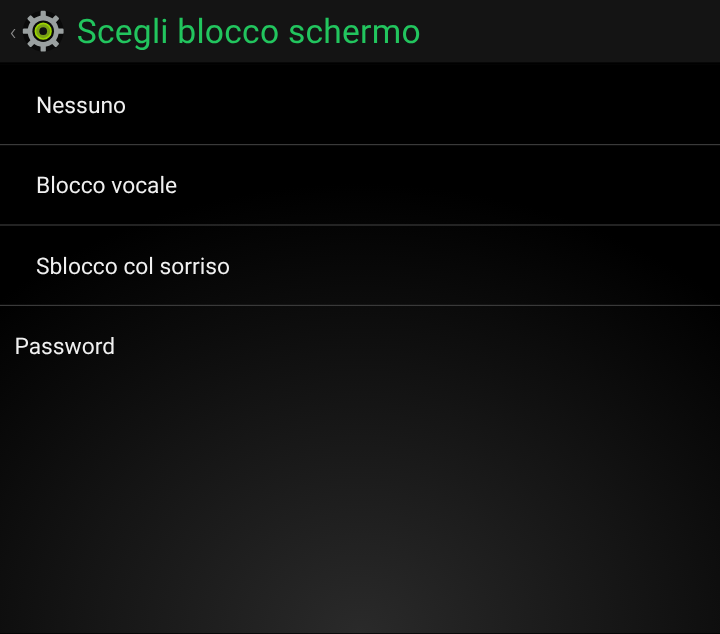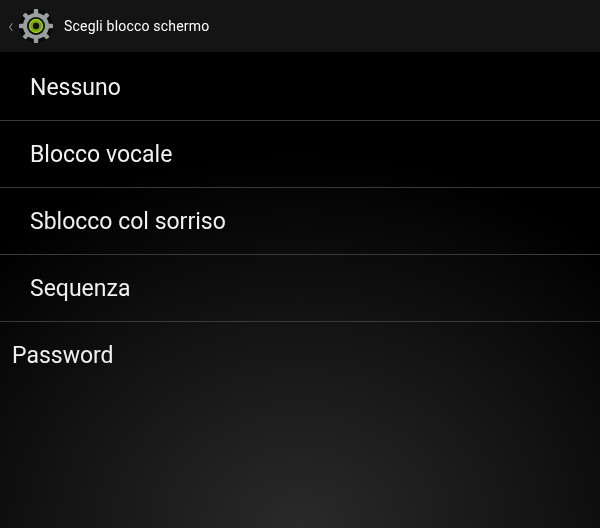--- a/index.html
+++ b/index.html
@@ -40,37 +40,37 @@
     }
     .gear-wrap {
       width: 40px;
       height: 40px;
       display: flex;
       align-items: center;
       justify-content: center;
       margin-right: 8px;
     }
     .title {
-      color: #ffffff;
-      font-size: 14px;
+      color: #22c55e;
+      font-size: 28px;
       font-weight: 400;
       letter-spacing: 0.2px;
     }
     .list {
       position: relative;
       z-index: 1;
     }
     .list-item {
       height: 67px;
       display: flex;
       align-items: center;
       padding-left: 30px;
       border-bottom: 1px solid #3a3a3a;
       color: #f0f0f0;
-      font-size: 23px;
+      font-size: 19px;
       font-weight: 400;
       cursor: pointer;
     }
     .list-item:last-child {
       border-bottom: none;
       padding-left: 12px;
     }
   </style>
 </head>
 <body>
@@ -107,18 +107,15 @@
   <div class="list-item">
     <span>Nessuno</span>
   </div>
   <div class="list-item">
     <span>Blocco vocale</span>
   </div>
   <div class="list-item">
     <span>Sblocco col sorriso</span>
   </div>
   <div class="list-item">
-    <span>Sequenza</span>
-  </div>
-  <div class="list-item">
     <span>Password</span>
   </div>
 </div>
 
 </body></html>

